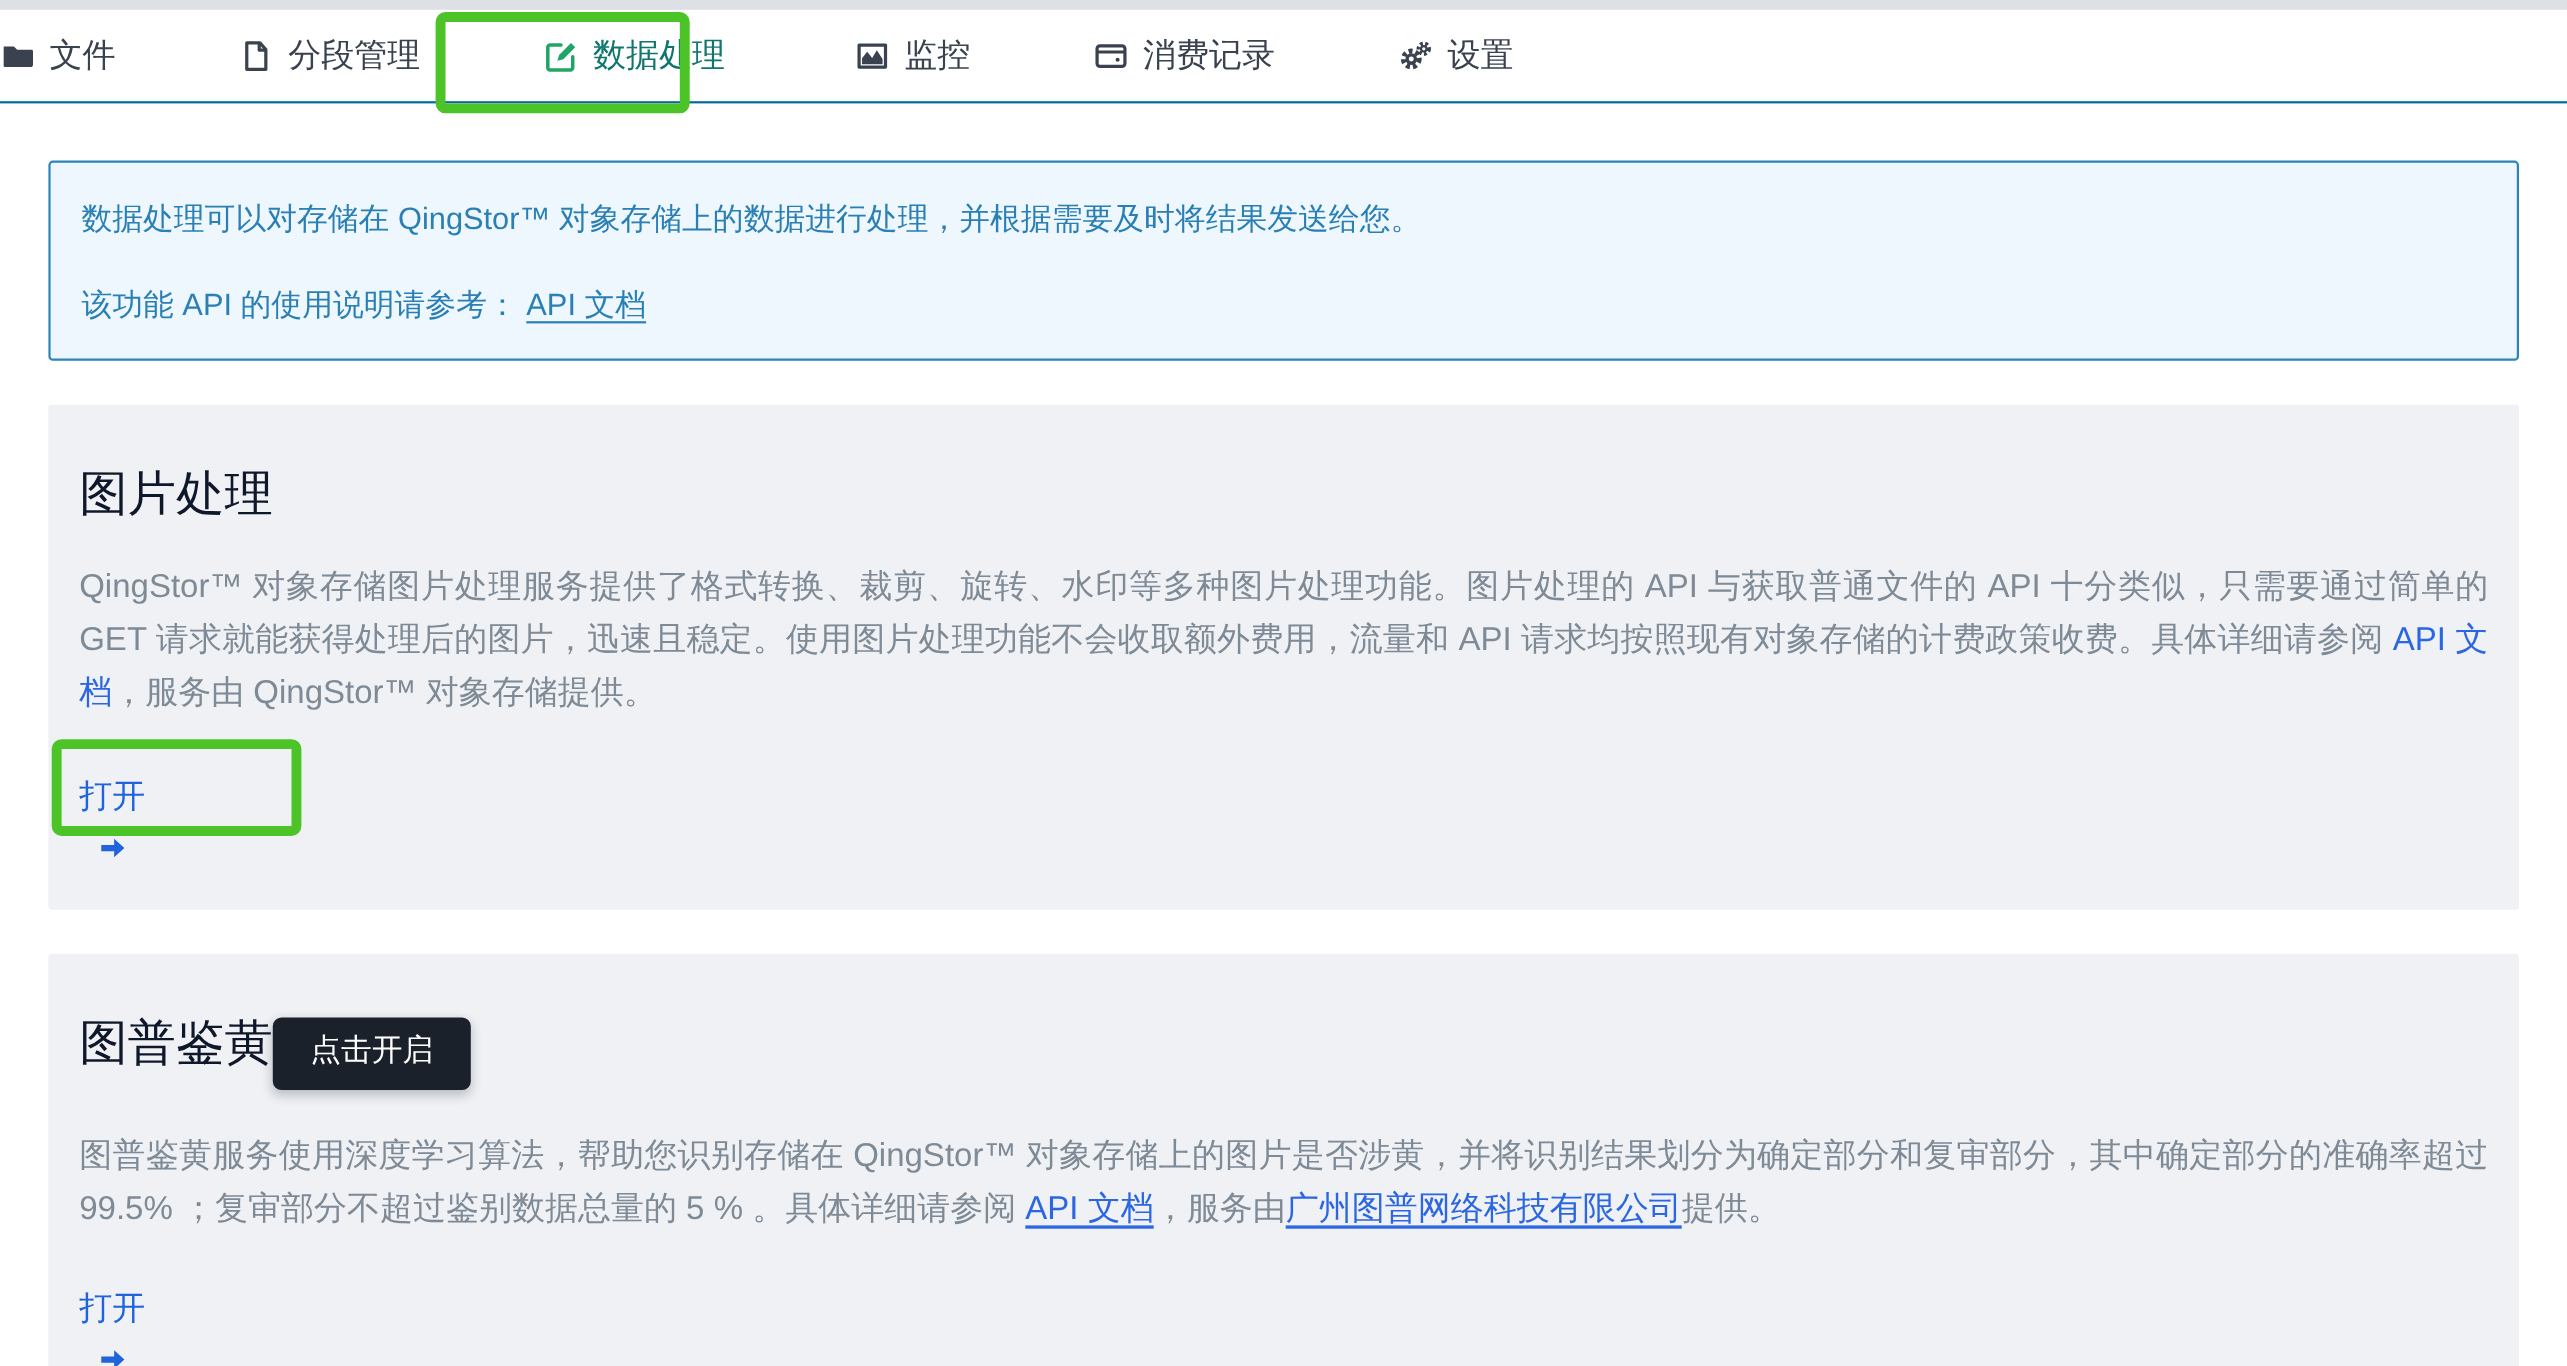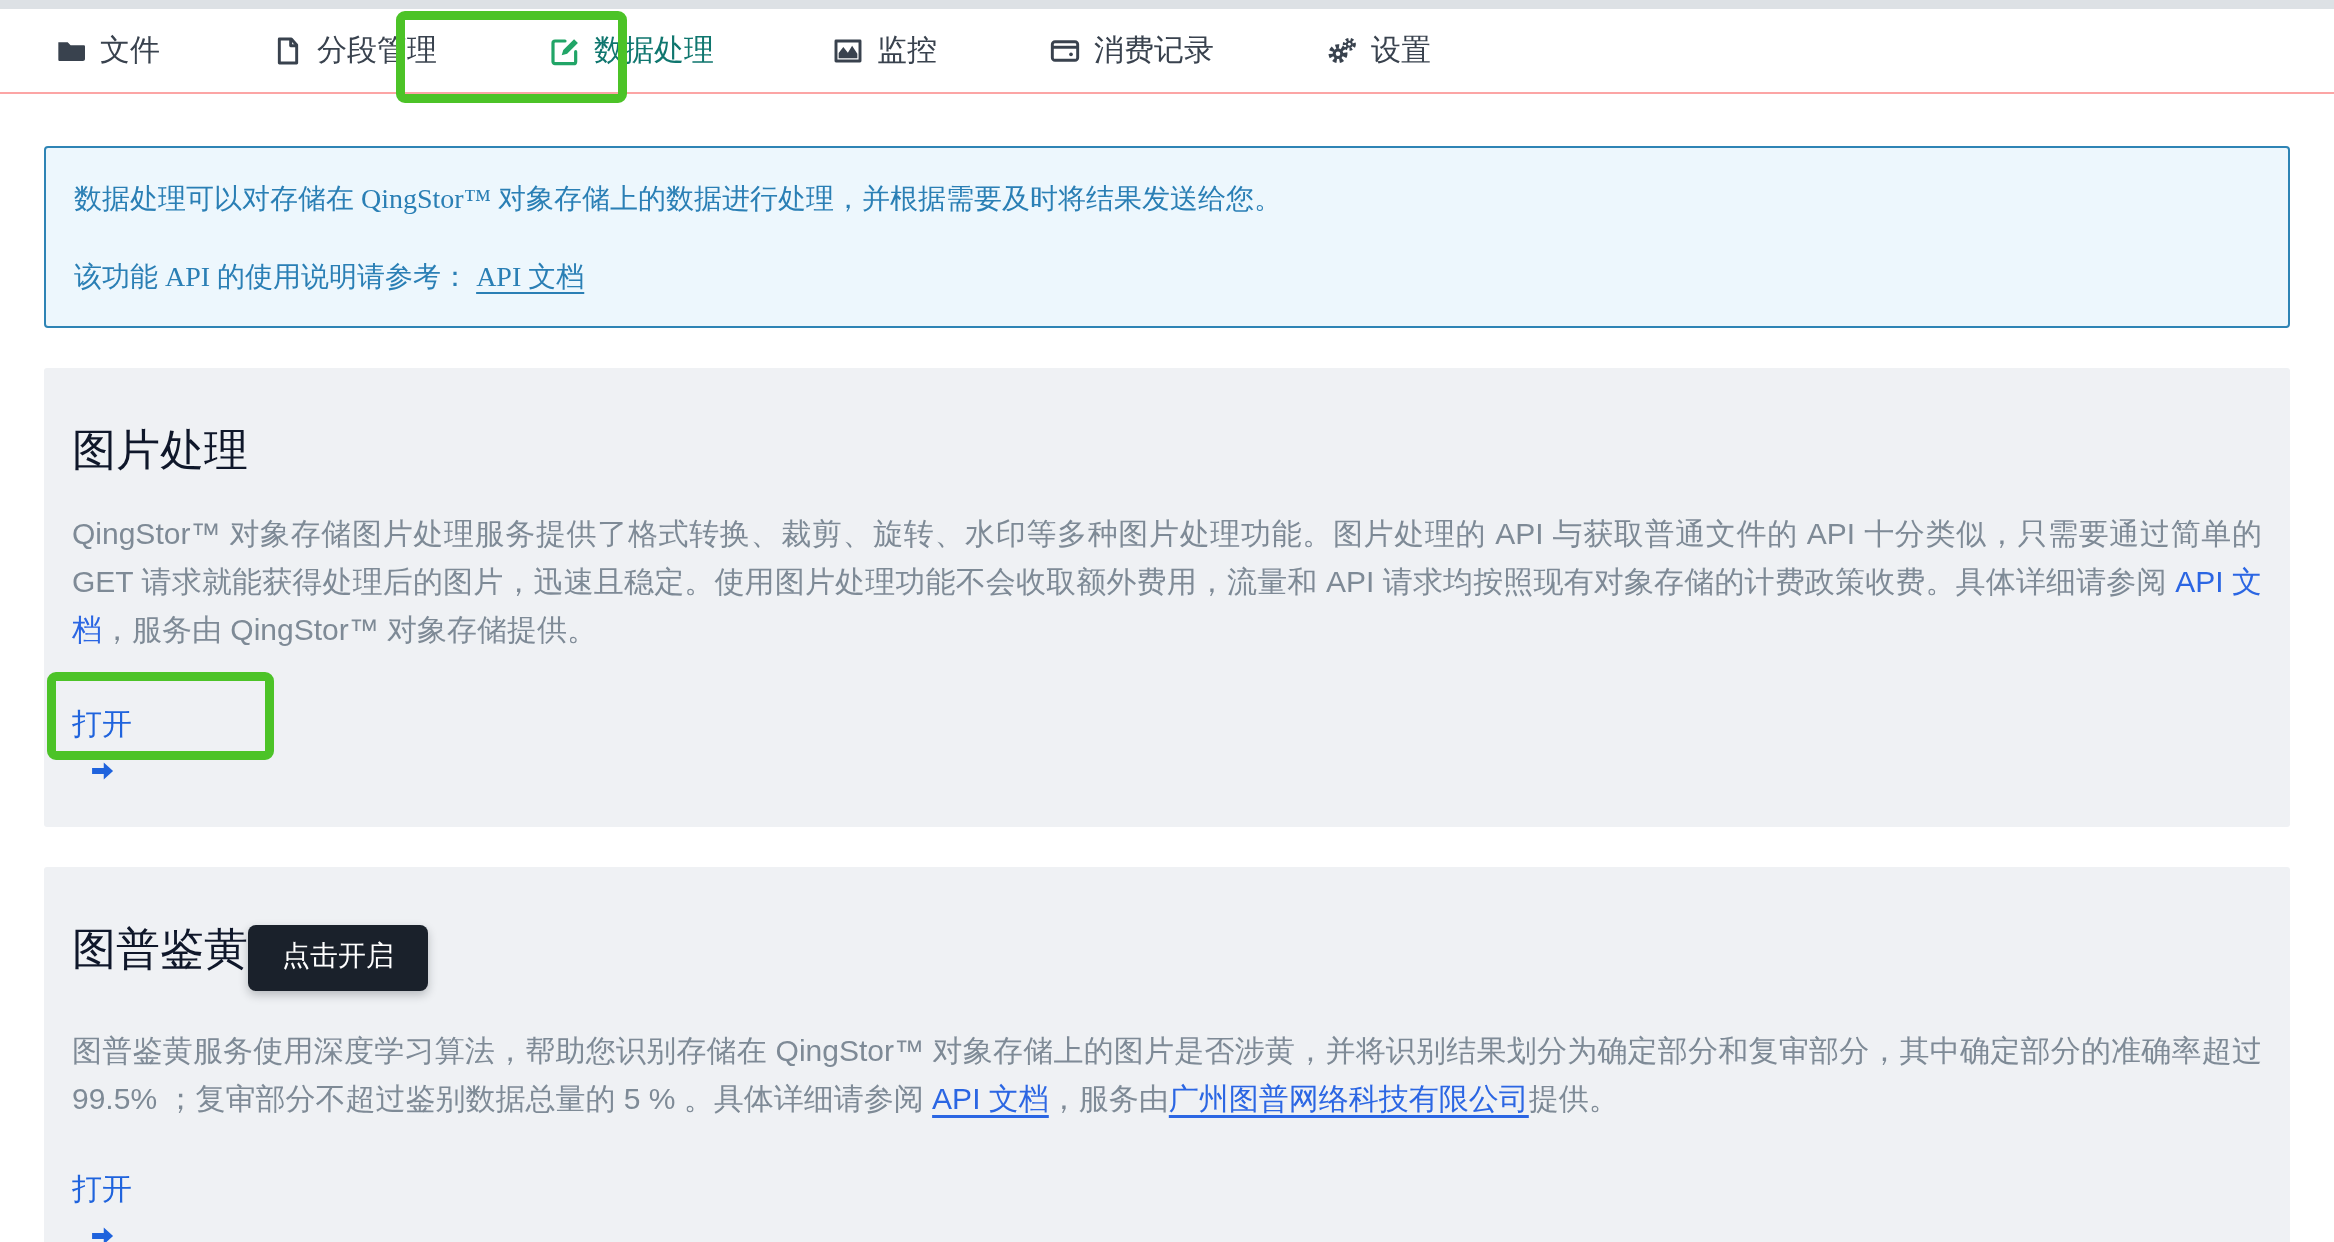--- a/index.html
+++ b/index.html
@@ -6,41 +6,41 @@
   body{
     width:2334px;height:1242px;overflow:hidden;background:#ffffff;
     font-family:"Liberation Sans","DejaVu Sans",sans-serif;
     -webkit-font-smoothing:antialiased;
   }
   .page{position:relative;width:2334px;height:1242px;background:#ffffff;}
   .top-strip{height:9px;background:#dde1e5;}
   
   .tabbar{
     display:flex;align-items:center;height:83px;background:#ffffff;
-    border-bottom:2px solid #fca5a5;padding-left:55px;
+    border-bottom:2px solid #0369a1;
   }
   .tab{
     display:flex;align-items:center;gap:13px;margin-right:112px;
     font-size:30px;font-weight:500;color:#39424e;cursor:pointer;white-space:nowrap;
   }
   .tab .ticon{display:inline-flex;width:32px;height:32px;}
   .tab.active{color:#0f766e;margin-right:118px;}
   
   .annot{
     position:absolute;border:9px solid #4cc327;border-radius:9px;
     pointer-events:none;box-sizing:border-box;z-index:50;
   }
   .annot-tab{left:396px;top:11px;width:231px;height:92px;}
   .annot-open{left:47px;top:672px;width:227px;height:88px;}
   
   .content{padding:52px 44px 0 44px;}
   .notice{
     box-sizing:border-box;width:2246px;background:#edf7fd;
     border:2px solid #2e84b5;border-radius:4px;
-    padding:36px 28px 34px 28px;color:#2a7fb5;font-size:28px;line-height:30px;font-family:Liberation Serif, serif;
+    padding:36px 28px 34px 28px;color:#2a7fb5;font-size:28px;line-height:30px;
   }
   .notice .nline1{margin:0 0 48px 0;}
   .notice .nline2{margin:0;}
   .notice a{color:#2a7fb5;text-decoration:underline;text-underline-offset:6px;cursor:pointer;}
   
   .card{
     box-sizing:border-box;width:2246px;background:#eff1f4;border-radius:3px;
     margin-top:40px;padding:58px 28px 42px 28px;
   }
   .card-title-row{display:flex;align-items:flex-start;justify-content:flex-start;}

